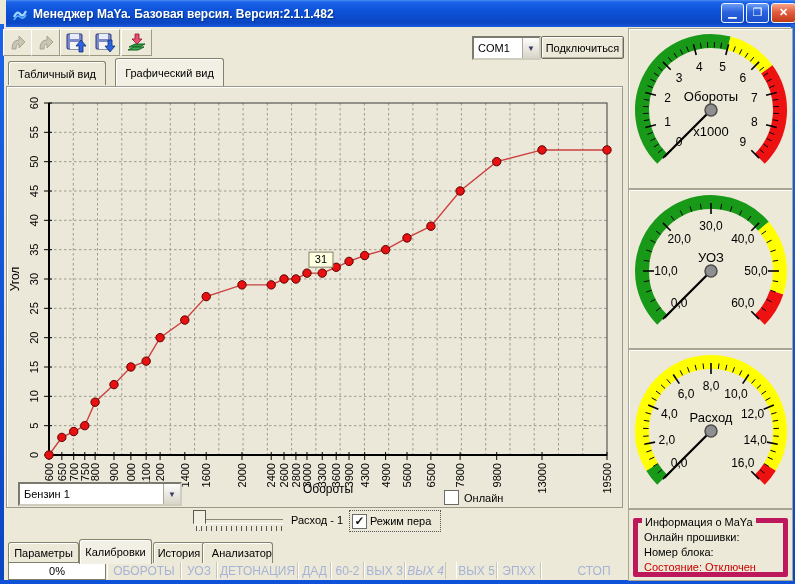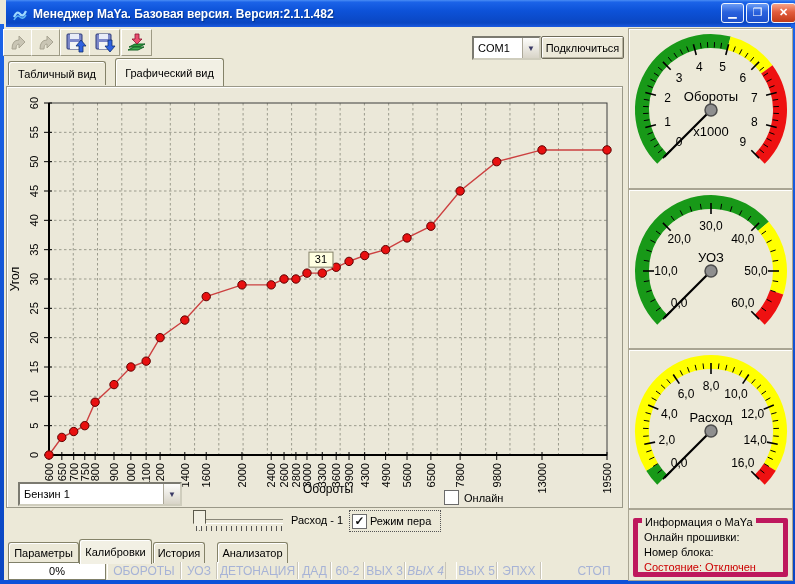--- a/index.html
+++ b/index.html
@@ -331,21 +331,21 @@
 
 <div class="abs tab" style="left:8px;top:542px;width:69px;height:20px;">
   <span>Параметры</span>
 </div>
 <div class="abs tab active" style="left:79px;top:539px;width:71px;height:24px;">
   <span>Калибровки</span>
 </div>
 <div class="abs tab" style="left:153px;top:542px;width:50px;height:20px;">
   <span>История</span>
 </div>
-<div class="abs tab" style="left:217px;top:542px;width:69px;height:20px;">
+<div class="abs tab" style="left:202px;top:542px;width:69px;height:20px;justify-content:flex-end;">
   <span>Анализатор</span>
 </div>
 
 <div class="abs progress-box">
   <span>0%</span>
 </div>
 <div class="abs status-items">
   <span class="status-item">ОБОРОТЫ</span>
   <span class="status-item">УОЗ</span>
   <span class="status-item">ДЕТОНАЦИЯ</span>

